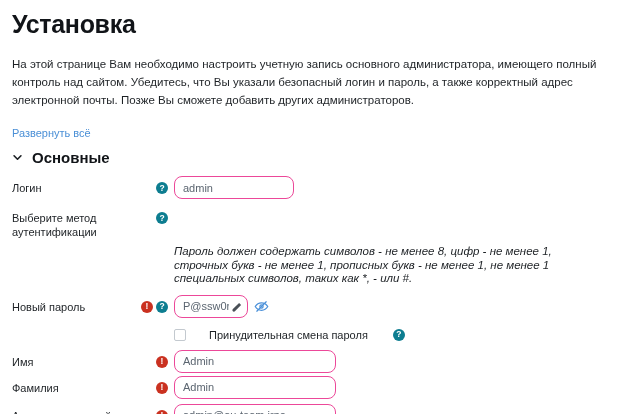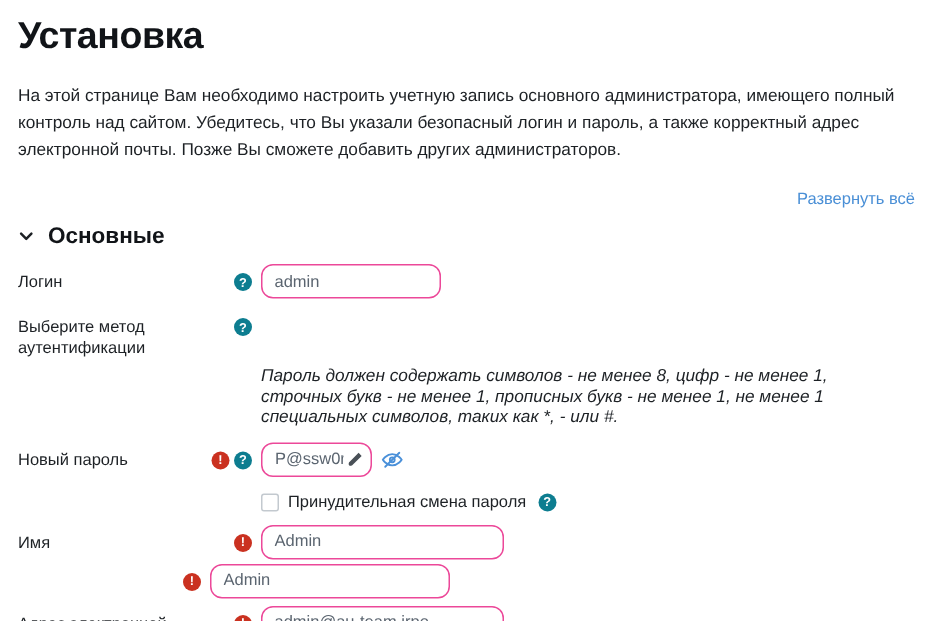--- a/index.html
+++ b/index.html
@@ -14,21 +14,21 @@
   .page { padding: 6px 12px 0 12px; }
 
   .page-title {
     font-size: 25px; font-weight: 700; margin: 4px 0 16px 0;
     color: #111418; letter-spacing: -0.3px;
   }
   .intro {
     font-size: 11.5px; line-height: 18px; max-width: 606px;
     color: #1d2125; margin: 0 0 2px 0;
   }
-  .expand-row { text-align: right; margin: 14px 2px 0 0; }
+  .expand-row { margin: 14px 2px 0 0; }
   .expand-link {
     font-size: 11px; color: #4a8fd6; text-decoration: none; cursor: pointer;
   }
 
   .section-header {
     display: flex; align-items: center; gap: 9px; margin: 8px 0 10px 0;
     cursor: pointer;
   }
   .chevron { width: 11px; height: 11px; display: inline-block; color: #1d2125; }
   .chevron svg { display: block; }
@@ -80,21 +80,21 @@
   .pencil-icon {
     position: absolute; right: 6px; top: 5px; width: 12px; height: 12px;
     color: #495057; pointer-events: none;
   }
   .eye-icon {
     margin-left: 6px; width: 15px; height: 15px; color: #4a90d9; cursor: pointer;
     display: inline-flex; align-items: center;
   }
 
   .chk-row { padding-top: 2px; margin-bottom: 9px; }
-  .chk-wrap { display: flex; align-items: center; gap: 6px; }
+  .chk-wrap { display: flex; align-items: center; gap: 23px; }
   .chk {
     width: 12px; height: 12px; margin: 0;
     accent-color: #ffffff; border: 1px solid #c3c9cf;
     appearance: none; border-radius: 2px; background: #fff; cursor: pointer;
   }
   .chk-label { font-size: 11px; color: #1d2125; }
   .chk-wrap .badge { margin-left: 2px; }
 
   .mb7  { margin-bottom: 7px; }
   .mb9  { margin-bottom: 9px; }
@@ -188,20 +188,21 @@
       <div class="flabel">Имя</div>
       <div class="ficons">
         <span class="badge req">!</span>
       </div>
       <div class="fcontrol">
         <input class="tinput w-name" type="text" value="Admin" style="">
       </div>
     </div>
 
     <div class="frow">
+      <div class="flabel">Фамилия</div>
       <div class="ficons">
         <span class="badge req">!</span>
       </div>
       <div class="fcontrol">
         <input class="tinput w-name" type="text" value="Admin" style="">
       </div>
     </div>
 
     <div class="frow">
       <div class="flabel">Адрес электронной почты</div>

